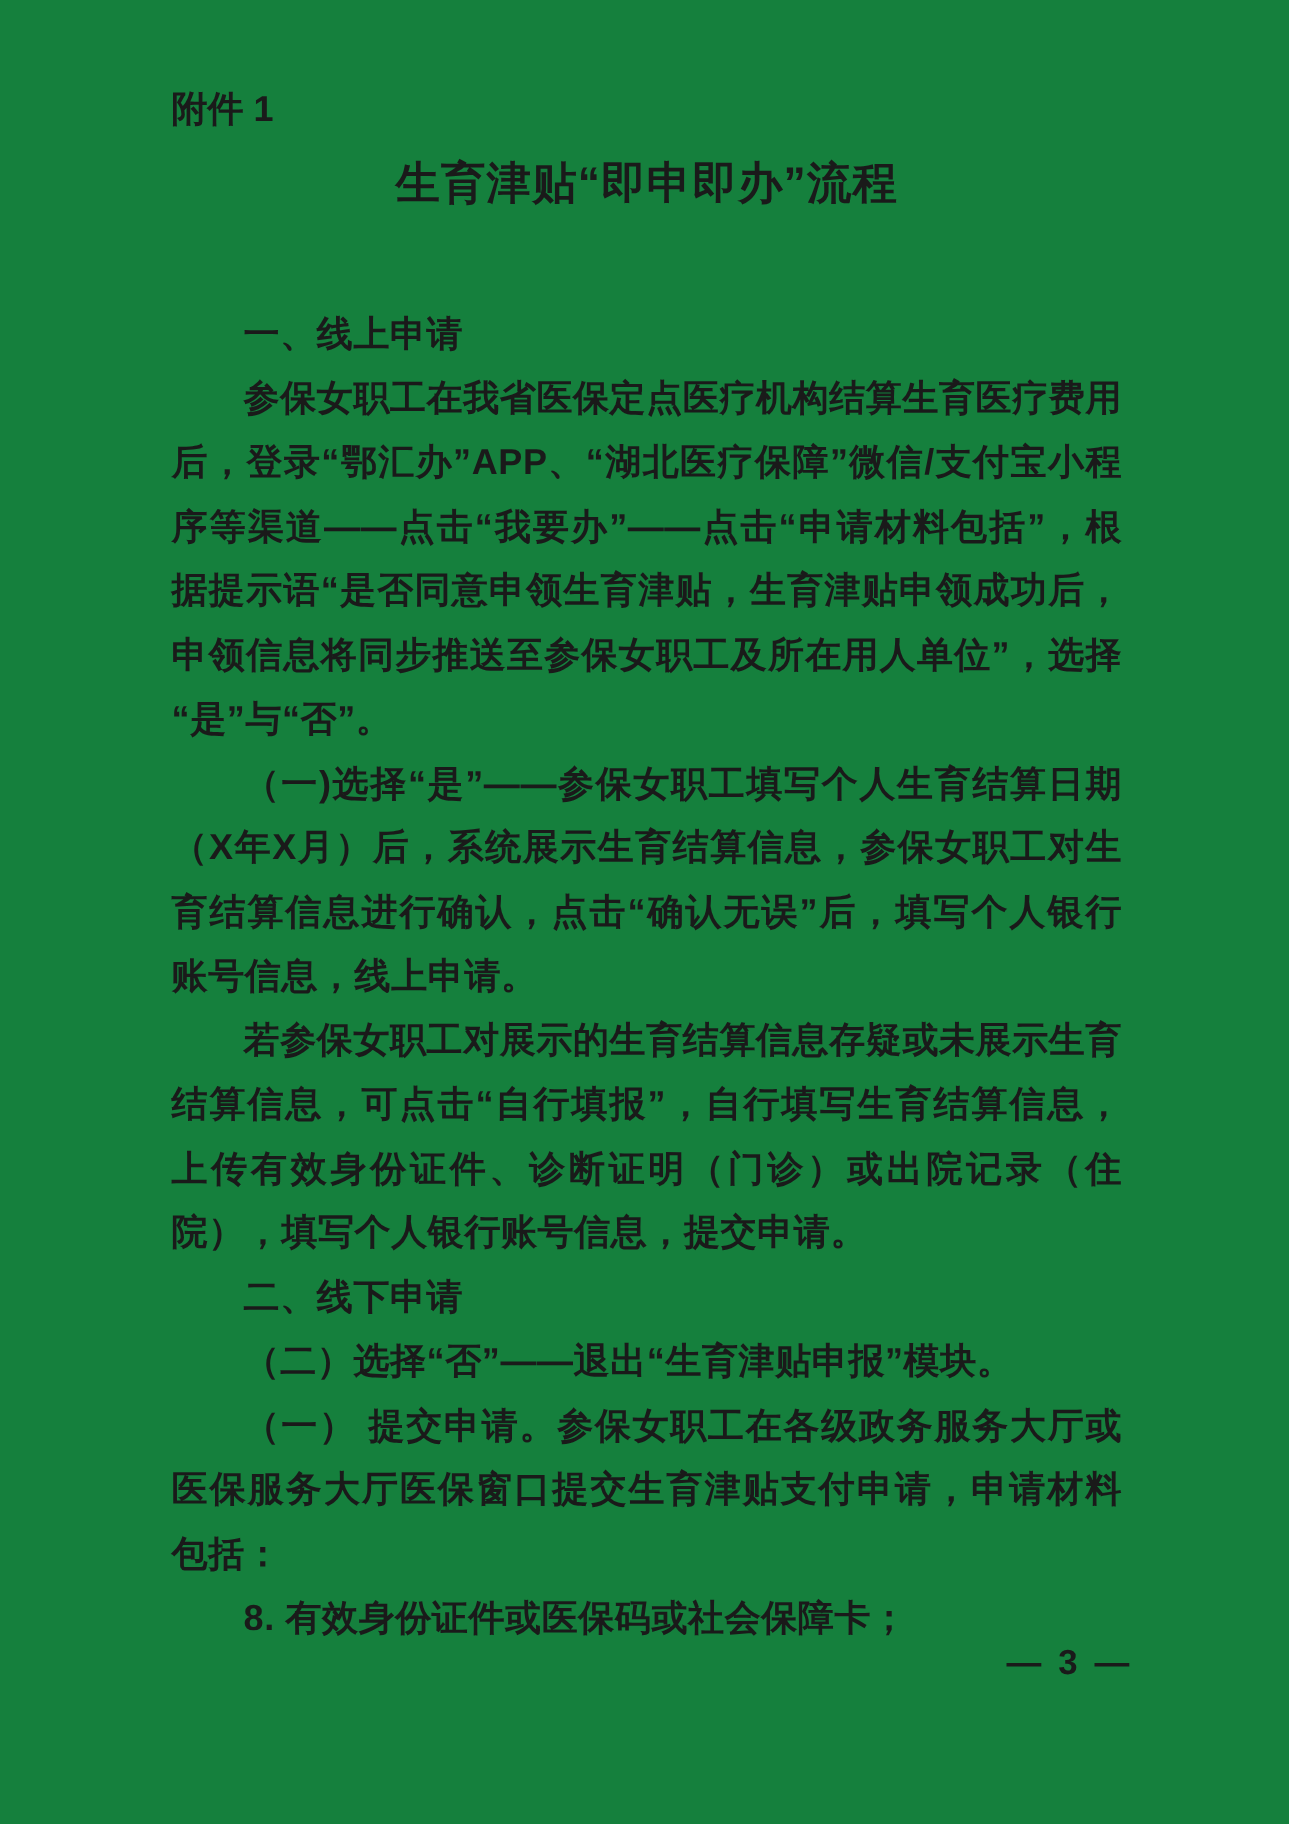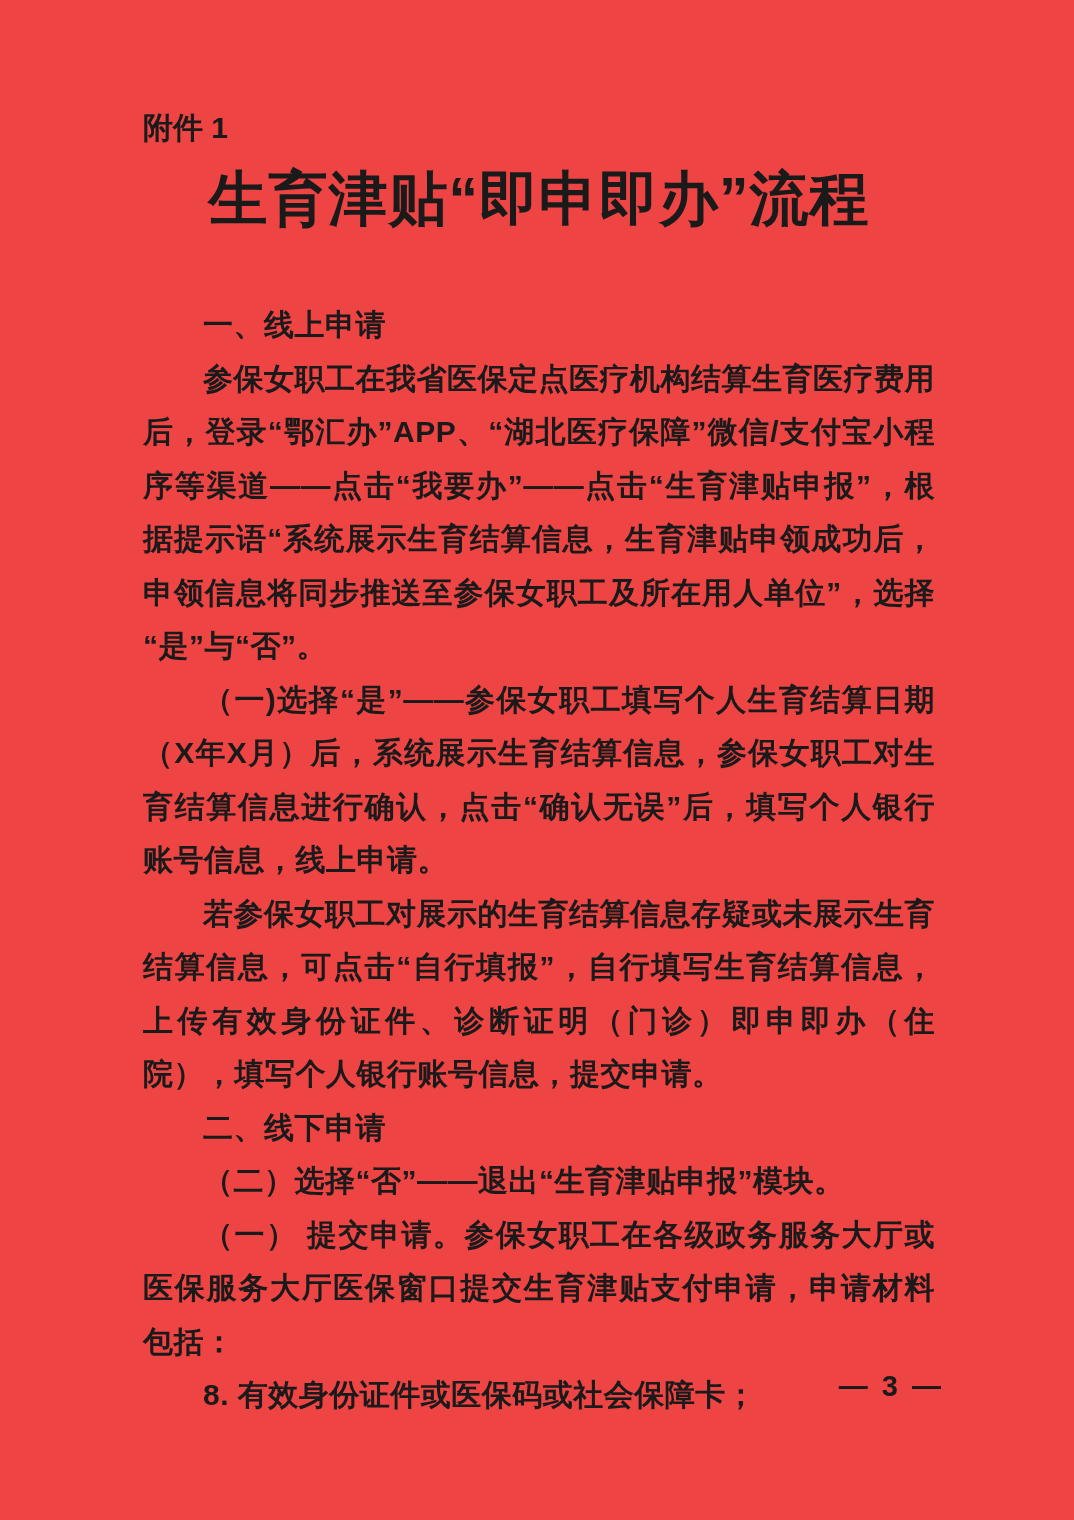--- a/index.html
+++ b/index.html
@@ -8,33 +8,33 @@
     width: 1074px;
     height: 1520px;
     position: relative;
     font-family: "Liberation Sans", "DejaVu Sans", sans-serif;
     color: #1a1a1a;
     overflow: hidden;
   }
   .page {
     position: absolute;
     inset: 0;
-    background: #ef4444;
-    padding: 108px 139px 0 143px;
+    background: #15803d;
+    padding: 72px 139px 0 143px;
   }
   .attachment-label {
     font-size: 30px;
     font-weight: bold;
     line-height: 40px;
     text-align: left;
     white-space: pre;
   }
   .doc-title {
-    margin-top: 24px;
-    font-size: 59px;
+    margin-top: 14px;
+    font-size: 37px;
     font-weight: bold;
     line-height: 54px;
     text-align: center;
     letter-spacing: 1px;
   }
   .content {
     margin-top: 72px;
   }
   .para {
     font-size: 30px;
@@ -59,23 +59,23 @@
 </head>
 <body>
 
 <div class="page">
   <div class="attachment-label">附件 1</div>
 
   <h1 class="doc-title">生育津贴“即申即办”流程</h1>
 
   <main class="content">
       <p class="para section-heading">一、线上申请</p>
-      <p class="para body">参保女职工在我省医保定点医疗机构结算生育医疗费用后，登录“鄂汇办”APP、“湖北医疗保障”微信/支付宝小程序等渠道——点击“我要办”——点击“生育津贴申报”，根据提示语“系统展示生育结算信息，生育津贴申领成功后，申领信息将同步推送至参保女职工及所在用人单位”，选择“是”与“否”。</p>
+      <p class="para body">参保女职工在我省医保定点医疗机构结算生育医疗费用后，登录“鄂汇办”APP、“湖北医疗保障”微信/支付宝小程序等渠道——点击“我要办”——点击“申请材料包括”，根据提示语“是否同意申领生育津贴，生育津贴申领成功后，申领信息将同步推送至参保女职工及所在用人单位”，选择“是”与“否”。</p>
       <p class="para body">（一)选择“是”——参保女职工填写个人生育结算日期（X年X月）后，系统展示生育结算信息，参保女职工对生育结算信息进行确认，点击“确认无误”后，填写个人银行账号信息，线上申请。</p>
-      <p class="para body">若参保女职工对展示的生育结算信息存疑或未展示生育结算信息，可点击“自行填报”，自行填写生育结算信息，上传有效身份证件、诊断证明（门诊）即申即办（住院），填写个人银行账号信息，提交申请。</p>
+      <p class="para body">若参保女职工对展示的生育结算信息存疑或未展示生育结算信息，可点击“自行填报”，自行填写生育结算信息，上传有效身份证件、诊断证明（门诊）或出院记录（住院），填写个人银行账号信息，提交申请。</p>
       <p class="para section-heading">二、线下申请</p>
       <p class="para body">（二）选择“否”——退出“生育津贴申报”模块。</p>
       <p class="para body">（一） 提交申请。参保女职工在各级政务服务大厅或医保服务大厅医保窗口提交生育津贴支付申请，申请材料包括：</p>
       <p class="para body">8. 有效身份证件或医保码或社会保障卡；</p>
     </main>
 
   <div class="page-number">— 3 —</div>
 </div>
 
 </body></html>

